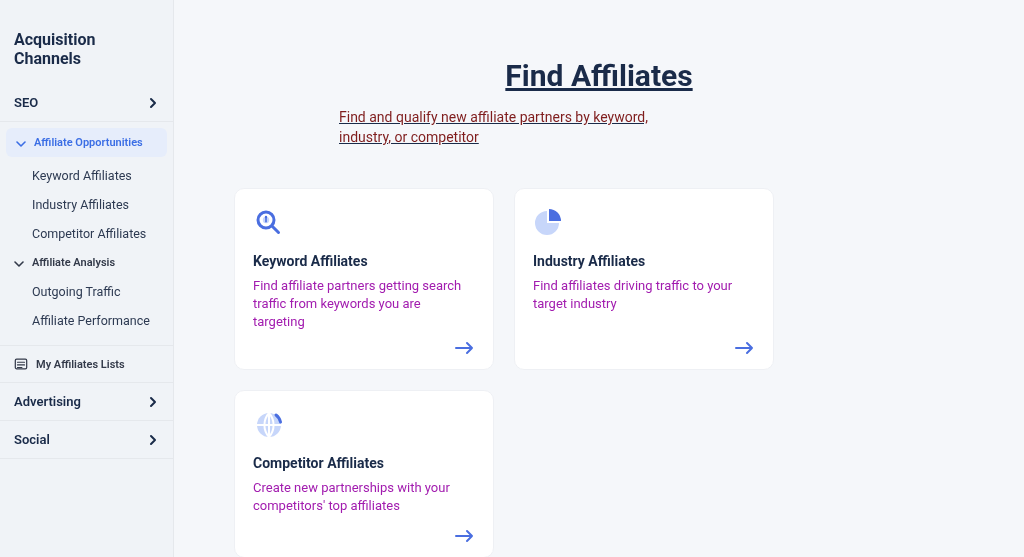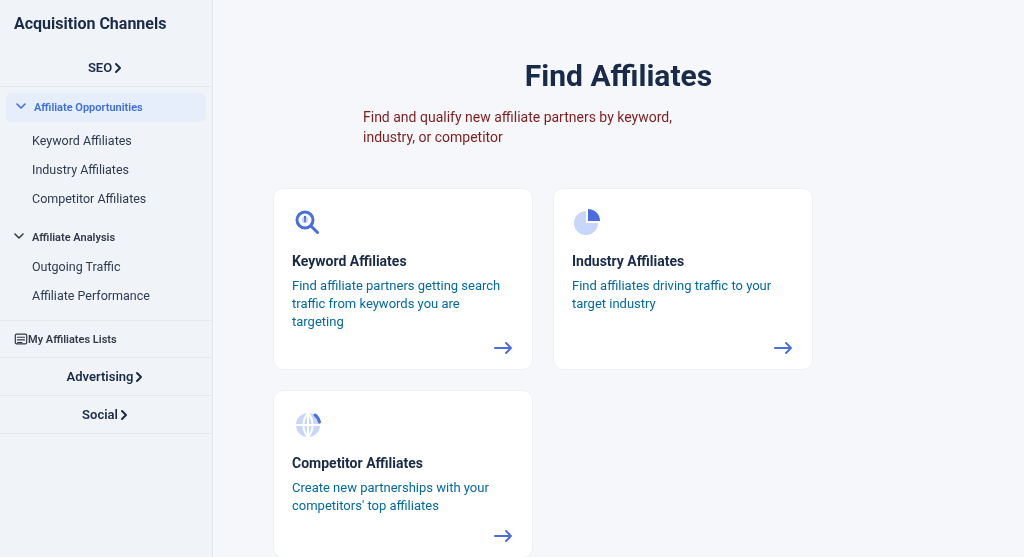--- a/index.html
+++ b/index.html
@@ -7,48 +7,48 @@
     font-family: -apple-system, BlinkMacSystemFont, "Segoe UI", Roboto, Helvetica, Arial, sans-serif;
     background: #f5f7fa;
     color: #1a2b49;
     width: 1024px;
     height: 557px;
     overflow: hidden;
     display: flex;
   }
   
   .sidebar {
-    width: 213px;
+    width: 174px;
     background: #f0f3f7;
     border-right: 1px solid #e5e8ec;
     display: flex;
     flex-direction: column;
-    padding-top: 4px;
+    padding-top: 20px;
   }
   .sidebar-title {
     font-size: 16px;
     font-weight: 700;
     color: #1a2b49;
     padding: 10px 14px 16px 14px;
   }
   .nav-item {
     display: flex;
     align-items: center;
-    justify-content: center;
+    justify-content: space-between;
     padding: 11px 14px;
     font-size: 13px;
     font-weight: 600;
     color: #1a2b49;
     border-bottom: 1px solid #e5e8ec;
     cursor: pointer;
   }
   .nav-item .chev { width: 12px; height: 12px; display:flex; align-items:center; justify-content:center;}
   .sub-group-header {
     display: flex;
-    align-items: flex-start;
+    align-items: flex-end;
     padding: 8px 14px;
     font-size: 11px;
     font-weight: 600;
     color: #333a4a;
     cursor: pointer;
     gap: 8px;
   }
   .sub-group-header.active {
     background: #e6edfb;
     border-radius: 6px;
@@ -59,46 +59,47 @@
   .sub-group-header .chev-small {
     width: 10px; height:10px; display:flex; align-items:center; justify-content:center;
   }
   .sub-link {
     padding: 7px 14px 7px 32px;
     font-size: 12.5px;
     color: #2d3a52;
     cursor: pointer;
   }
   .sub-group-header.plain {
-    margin-top: 10px;
     color: #333a4a;
   }
   .my-lists {
     display:flex;
     align-items:center;
+    gap:8px;
     padding: 11px 14px;
     font-size: 11px;
     font-weight:600;
     color:#333a4a;
     border-top:1px solid #e5e8ec;
     border-bottom:1px solid #e5e8ec;
     margin-top:10px;
     cursor:pointer;
   }
   
   .main {
     flex: 1;
     padding: 58px 60px 0 60px;
     overflow:auto;
   }
   .hero {
     text-align: left;
     margin: 0 auto 40px auto;
     max-width: 700px;
     padding-left: 90px;
+    text-decoration: underline;
   }
   .hero h1 {
     text-align:center;
     font-size: 30px;
     font-weight: 700;
     color: #1a2b49;
     margin-bottom: 14px;
     margin-left:-90px;
   }
   .hero p {
@@ -130,21 +131,21 @@
     display:flex; align-items:center; justify-content:center;
   }
   .card h3 {
     font-size: 14px;
     font-weight: 700;
     color: #1a2b49;
     margin-bottom: 8px;
   }
   .card p {
     font-size: 13px;
-    color: #0369a1;
+    color: #a21caf;
     line-height: 1.4;
     flex:1;
   }
   .card .arrow {
     align-self: flex-end;
     margin-top: 10px;
     color: #4a6ee0;
   }
   svg { display:block; }
 </style>

